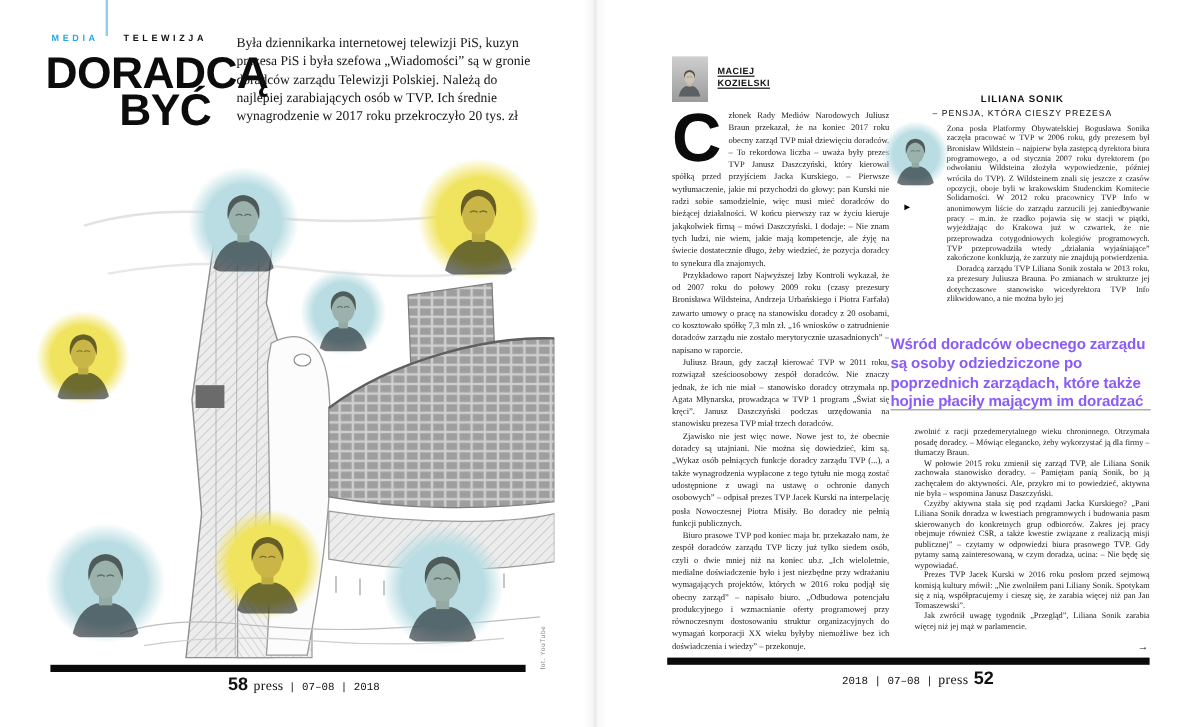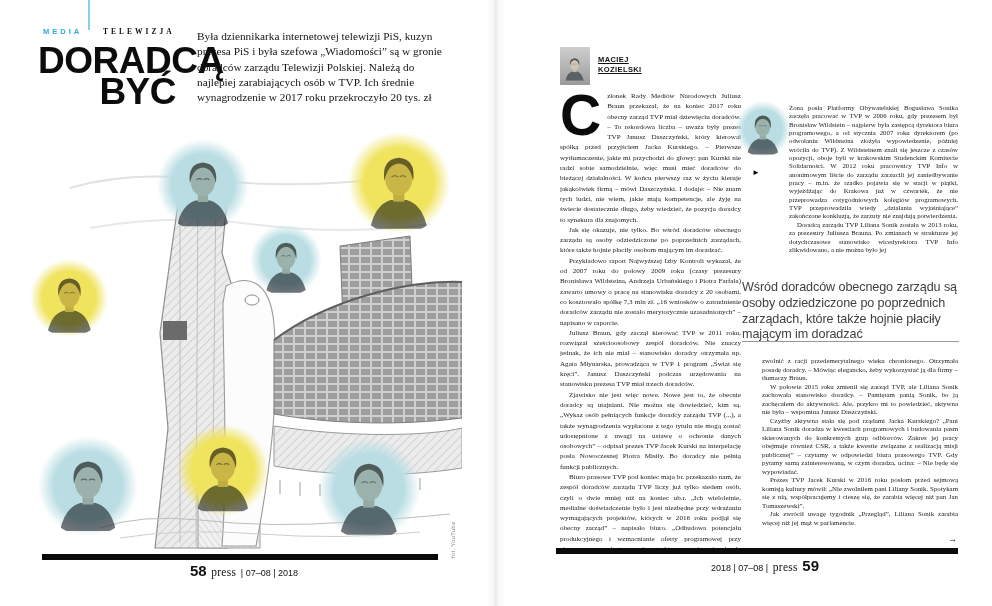--- a/index.html
+++ b/index.html
@@ -5,21 +5,21 @@
   html,body{margin:0;padding:0;background:#ffffff;}
   .spread{position:relative;width:992px;height:606px;background:#fff;overflow:hidden;
           font-family:"Liberation Serif",serif;color:#1a1a1a;}
   .fold{position:absolute;left:486px;top:0;width:20px;height:100%;
         background:linear-gradient(90deg,rgba(0,0,0,0) 0%,rgba(0,0,0,.04) 40%,rgba(0,0,0,.09) 50%,rgba(0,0,0,.03) 60%,rgba(0,0,0,0) 100%);}
 
   
   .kicker-line{position:absolute;left:88px;top:0;width:2px;height:30px;background:#8ecdee;}
   .kicker-section{position:absolute;left:43px;top:27px;font-family:"Liberation Sans",sans-serif;
         font-weight:bold;font-size:7.5px;letter-spacing:3px;color:#29a9e1;}
-  .kicker-sub{position:absolute;left:103px;top:27px;font-family:Liberation Serif, serif;
+  .kicker-sub{position:absolute;left:103px;top:27px;font-family:Liberation Sans, sans-serif;
         font-weight:bold;font-size:7.5px;letter-spacing:3px;color:#111;}
   .title{position:absolute;left:38px;top:45px;width:138px;text-align:right;
         font-family:"Liberation Sans",sans-serif;font-weight:bold;font-size:37px;line-height:31px;
         letter-spacing:-.5px;color:#0c0c0c;}
   .standfirst{position:absolute;left:197px;top:29px;width:253px;
         font-family:Liberation Serif, serif;font-size:11.3px;line-height:15.3px;color:#141414;}
 
   
   .illo{position:absolute;left:30px;top:128px;width:432px;height:424px;}
   .illo svg.scene{position:absolute;left:0;top:0;width:100%;height:100%;}
@@ -38,21 +38,21 @@
         font-size:5.5px;color:#888;writing-mode:vertical-rl;transform:rotate(180deg);letter-spacing:.5px;}
 
   
   .bar-left{position:absolute;left:42px;top:554px;width:396px;height:6px;background:#0a0a0a;}
   .bar-right{position:absolute;left:556px;top:548px;width:402px;height:6px;background:#0a0a0a;}
   .folio{position:absolute;font-size:9px;color:#111;white-space:nowrap;}
   .folio-left{left:190px;top:562px;}
   .folio-right{left:650px;top:557px;width:230px;text-align:center;}
   .folio .num{font-family:"Liberation Sans",sans-serif;font-weight:bold;font-size:15px;}
   .folio .logo{font-family:"Liberation Serif",serif;font-weight:normal;font-size:11.5px;letter-spacing:.3px;}
-  .folio .iss{font-family:Liberation Sans, sans-serif;font-size:9px;}
+  .folio .iss{font-family:Liberation Mono, monospace;font-size:9px;}
 
   
   .author{position:absolute;left:560px;top:47px;}
   .author-photo{position:absolute;left:0;top:0;width:30px;height:38px;background:linear-gradient(#cfcfcf,#9b9b9b);overflow:hidden;}
   .author-photo svg{position:absolute;left:8%;bottom:0;width:84%;height:90%;}
   .author-name{position:absolute;left:38px;top:8px;font-family:"Liberation Sans",sans-serif;
         font-weight:bold;font-size:7.5px;line-height:9.5px;letter-spacing:.4px;color:#111;text-decoration:underline;}
 
   .textcol{ text-align:justify; }
   .textcol p{margin:0;}
@@ -65,22 +65,22 @@
   .sb-head{position:absolute;left:745px;top:78px;width:214px;text-align:center;
         font-family:"Liberation Sans",sans-serif;color:#111;}
   .sb-title{font-weight:bold;font-size:8px;letter-spacing:.8px;}
   .sb-sub{font-size:7.2px;letter-spacing:.8px;margin-top:3px;}
   .sb-portrait{left:735px !important;position:absolute;top:101px;width:56px;height:56px;}
   .sb-arrow{position:absolute;left:752px;top:168px;font-size:8px;color:#000;font-family:"Liberation Sans",sans-serif;}
   .sb-top{position:absolute;left:789px;top:104px;width:169px;height:162px;overflow:hidden;
         font-size:6.8px;line-height:8.35px;}
   .sb-top p + p{text-indent:8px;}
   .pullquote{position:absolute;left:742px;top:280px;width:219px;
-        font-family:"Liberation Sans",sans-serif;font-weight:normal;font-size:12.6px;line-height:15.8px;
-        letter-spacing:-.1px;color:#404040;}
+        font-family:"Liberation Sans",sans-serif;font-weight:bold;font-size:12.6px;line-height:15.8px;
+        letter-spacing:-.1px;color:#8b5cf6;}
   .pq-rule{position:absolute;left:742px;top:341px;width:217px;height:1px;background:#9a9a9a;}
   .sb-bottom{position:absolute;left:762px;top:357px;width:196px;height:188px;overflow:hidden;
         font-size:6.9px;line-height:8.5px;}
   .sb-bottom p + p{text-indent:8px;}
   .arrow-abs{position:absolute;left:948px;top:534px;font-size:9px;color:#111;}
 </style>
 </head>
 <body>
 
 <div class="spread">
@@ -208,28 +208,31 @@
       <div>MACIEJ</div>
       <div>KOZIELSKI</div>
     </div>
   </div>
 
   <div class="col1 textcol">
     <p class="first-par">
       <span class="dropcap">C</span><span>złonek Rady Mediów Narodowych Juliusz Braun przekazał, że na koniec 2017 roku obecny zarząd TVP miał dziewięciu doradców. – To rekordowa liczba – uważa były prezes TVP Janusz Daszczyński, który kierował spółką przed przyjściem Jacka Kurskiego. – Pierwsze wytłumaczenie, jakie mi przychodzi do głowy: pan Kurski nie radzi sobie samodzielnie, więc musi mieć doradców do bieżącej działalności. W końcu pierwszy raz w życiu kieruje jakąkolwiek firmą – mówi Daszczyński. I dodaje: – Nie znam tych ludzi, nie wiem, jakie mają kompetencje, ale żyję na świecie dostatecznie długo, żeby wiedzieć, że pozycja doradcy to synekura dla znajomych.</span>
     </p>
     <div class="rest">
-        <p>Jak się okazuje, nie tylko. Bo wśród doradców obecnego zarządu są osoby odziedziczone po poprzednich zarządach, które także hojnie płaciły osobom mającym im doradzać.</p>
         <p>Przykładowo raport Najwyższej Izby Kontroli wykazał, że od 2007 roku do połowy 2009 roku (czasy prezesury Bronisława Wildsteina, Andrzeja Urbańskiego i Piotra Farfała) zawarto umowy o pracę na stanowisku doradcy z 20 osobami, co kosztowało spółkę 7,3 mln zł. „16 wniosków o zatrudnienie doradców zarządu nie zostało merytorycznie uzasadnionych” – napisano w raporcie.</p>
         <p>Juliusz Braun, gdy zaczął kierować TVP w 2011 roku, rozwiązał sześcioosobowy zespół doradców. Nie znaczy jednak, że ich nie miał – stanowisko doradcy otrzymała np. Agata Młynarska, prowadząca w TVP 1 program „Świat się kręci”. Janusz Daszczyński podczas urzędowania na stanowisku prezesa TVP miał trzech doradców.</p>
         <p>Zjawisko nie jest więc nowe. Nowe jest to, że obecnie doradcy są utajniani. Nie można się dowiedzieć, kim są. „Wykaz osób pełniących funkcje doradcy zarządu TVP (...), a także wynagrodzenia wypłacone z tego tytułu nie mogą zostać udostępnione z uwagi na ustawę o ochronie danych osobowych” – odpisał prezes TVP Jacek Kurski na interpelację posła Nowoczesnej Piotra Misiły. Bo doradcy nie pełnią funkcji publicznych.</p>
         <p>Biuro prasowe TVP pod koniec maja br. przekazało nam, że zespół doradców zarządu TVP liczy już tylko siedem osób, czyli o dwie mniej niż na koniec ub.r. „Ich wieloletnie, medialne doświadczenie było i jest niezbędne przy wdrażaniu wymagających projektów, których w 2016 roku podjął się obecny zarząd” – napisało biuro. „Odbudowa potencjału produkcyjnego i wzmacnianie oferty programowej przy równoczesnym dostosowaniu struktur organizacyjnych do wymagań korporacji XX wieku byłyby niemożliwe bez ich doświadczenia i wiedzy” – przekonuje.</p>
       </div>
   </div>
 
+  <div class="sb-head">
+    <div class="sb-title">LILIANA SONIK</div>
+    <div class="sb-sub">– PENSJA, KTÓRA CIESZY PREZESA</div>
+  </div>
   <div class="portrait blue sb-portrait">
     <svg class="bust">
         <use href="#bust"></use>
       </svg>
   </div>
   <div class="sb-arrow">►</div>
 
   <div class="sb-top textcol">
       <p>Żona posła Platformy Obywatelskiej Bogusława Sonika zaczęła pracować w TVP w 2006 roku, gdy prezesem był Bronisław Wildstein – najpierw była zastępcą dyrektora biura programowego, a od stycznia 2007 roku dyrektorem (po odwołaniu Wildsteina złożyła wypowiedzenie, później wróciła do TVP). Z Wildsteinem znali się jeszcze z czasów opozycji, oboje byli w krakowskim Studenckim Komitecie Solidarności. W 2012 roku pracownicy TVP Info w anonimowym liście do zarządu zarzucili jej zaniedbywanie pracy – m.in. że rzadko pojawia się w stacji w piątki, wyjeżdżając do Krakowa już w czwartek, że nie przeprowadza cotygodniowych kolegiów programowych. TVP przeprowadziła wtedy „działania wyjaśniające” zakończone konkluzją, że zarzuty nie znajdują potwierdzenia.</p>
       <p>Doradcą zarządu TVP Liliana Sonik została w 2013 roku, za prezesury Juliusza Brauna. Po zmianach w strukturze jej dotychczasowe stanowisko wicedyrektora TVP Info zlikwidowano, a nie można było jej</p>
@@ -244,16 +247,16 @@
       <p>Czyżby aktywna stała się pod rządami Jacka Kurskiego? „Pani Liliana Sonik doradza w kwestiach programowych i budowania pasm skierowanych do konkretnych grup odbiorców. Zakres jej pracy obejmuje również CSR, a także kwestie związane z realizacją misji publicznej” – czytamy w odpowiedzi biura prasowego TVP. Gdy pytamy samą zainteresowaną, w czym doradza, ucina: – Nie będę się wypowiadać.</p>
       <p>Prezes TVP Jacek Kurski w 2016 roku posłom przed sejmową komisją kultury mówił: „Nie zwolniłem pani Liliany Sonik. Spotykam się z nią, współpracujemy i cieszę się, że zarabia więcej niż pan Jan Tomaszewski”.</p>
       <p>Jak zwrócił uwagę tygodnik „Przegląd”, Liliana Sonik zarabia więcej niż jej mąż w parlamencie.</p>
     </div>
   <div class="arrow-abs">→</div>
 
   <div class="bar-right"></div>
   <div class="folio folio-right">
     <span class="iss">2018 | 07–08 |</span>&nbsp;
     <span class="logo">press</span>&nbsp;
-    <span class="num">59</span>
+    <span class="num">52</span>
   </div>
 
 </div>
 
 </body></html>

